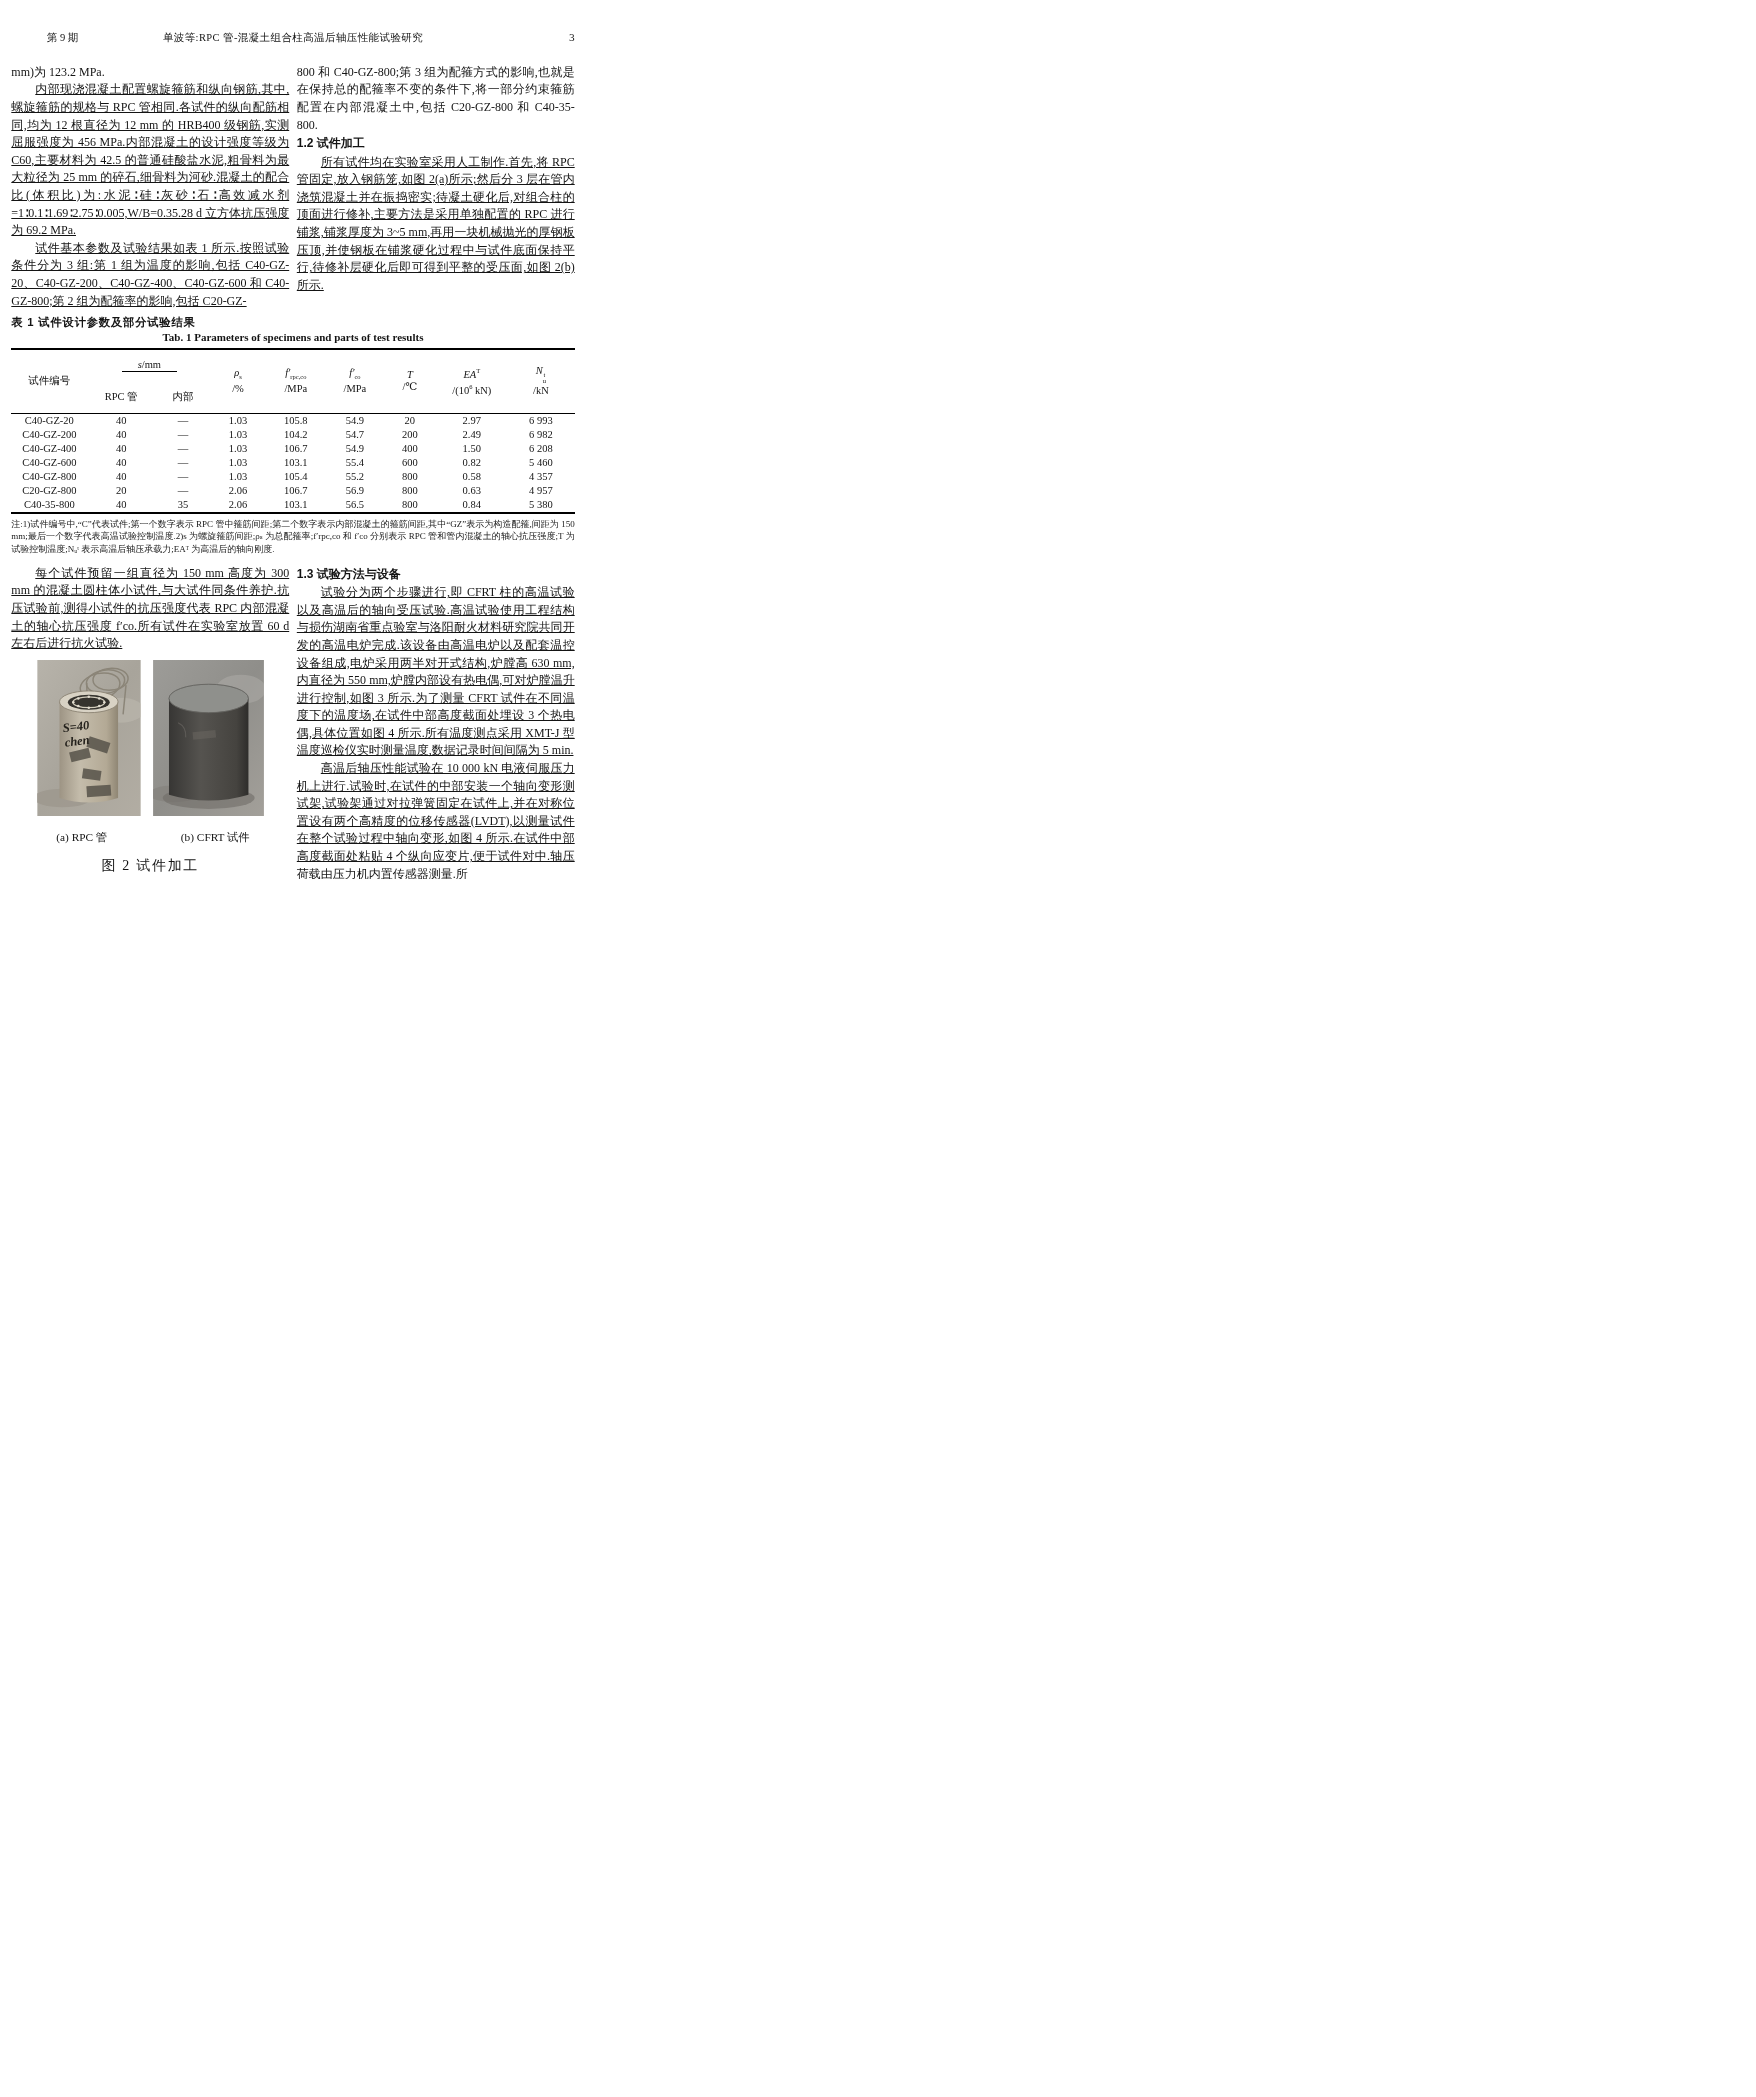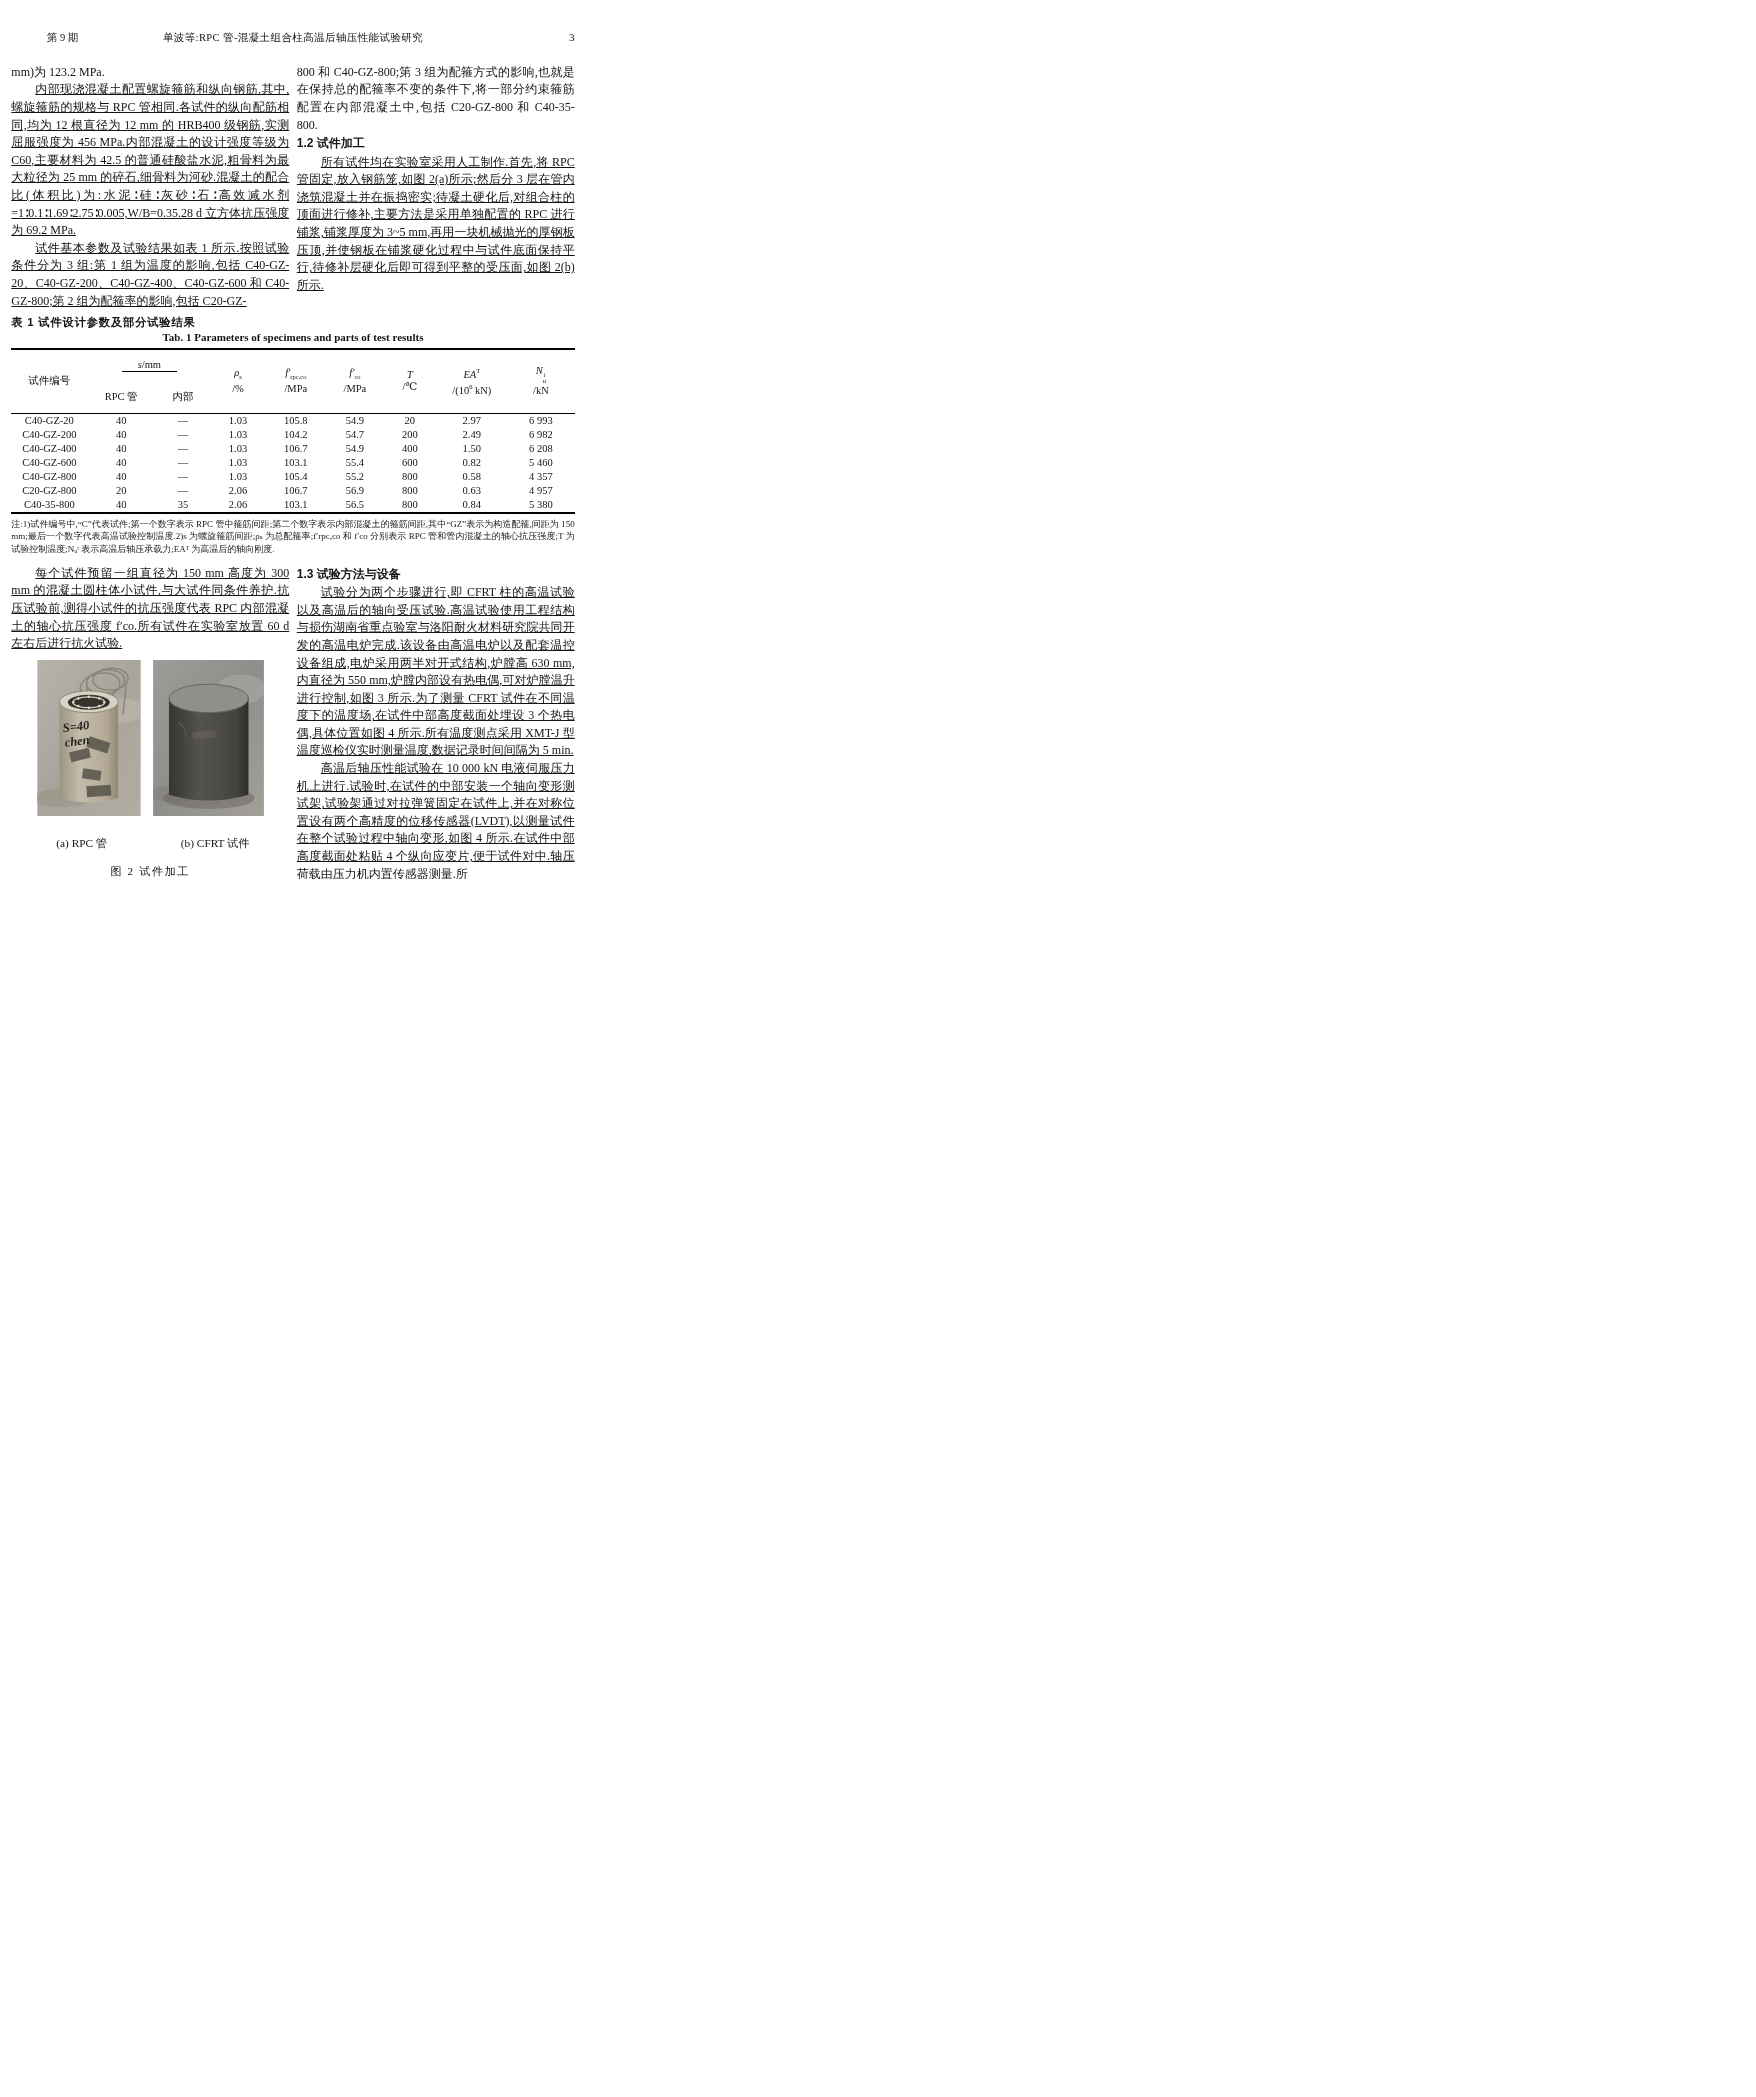--- a/index.html
+++ b/index.html
@@ -52,24 +52,24 @@
   sup,sub{font-size:0.62em;}
   .stack{display:inline-flex;flex-direction:column;vertical-align:-0.45em;font-size:0.62em;line-height:0.95em;}
   .stack .st-sup{display:block;}
   .stack .st-sub{display:block;}
   .tbl-notes{
     font-size:9px;line-height:12.6px;text-align:justify;margin-top:4.2px;color:#1a1a1a;
   }
   
   .photos{display:flex;justify-content:center;gap:11.7px;margin-top:6.7px;}
   .photo{display:block;}
-  .photo-captions{display:flex;justify-content:center;gap:26px;margin-top:19px;font-size:11.3px;}
+  .photo-captions{display:flex;justify-content:center;gap:26px;margin-top:13px;font-size:11.3px;}
   .photo-captions .cap-a{width:104px;text-align:center;}
   .photo-captions .cap-b{width:111px;text-align:center;}
-  .fig-cap-zh{text-align:center;font-size:11px;letter-spacing:1.7px;margin-top:11px;}
+  .fig-cap-zh{text-align:center;font-size:14px;letter-spacing:1.7px;margin-top:11px;}
   .fig-cap-en{text-align:center;font-size:11px;margin-top:1.7px;}
 </style>
 </head>
 <body>
 
 <div class="page">
 
   <div class="runhead">
     <span class="lft">第 9 期</span>
     <span class="ctr">单波等:RPC 管-混凝土组合柱高温后轴压性能试验研究</span>

